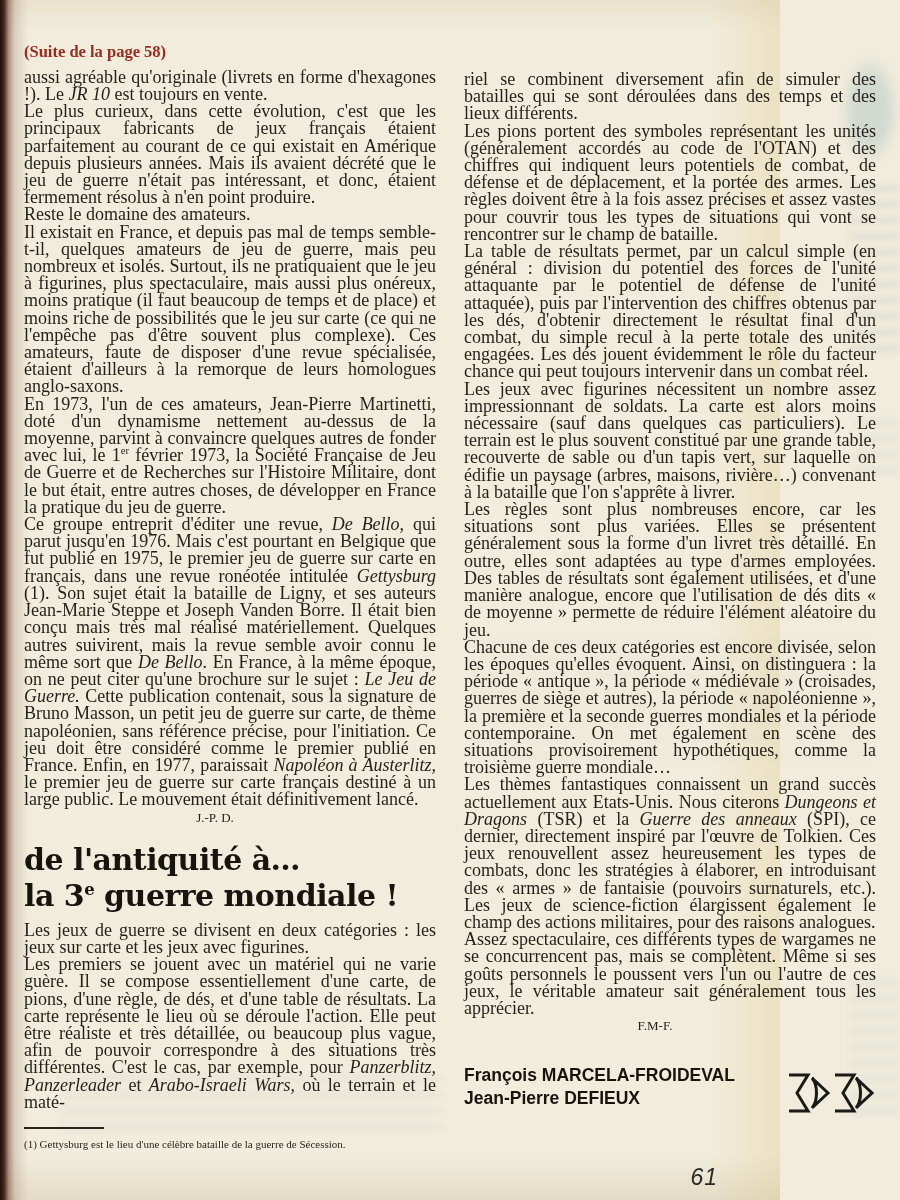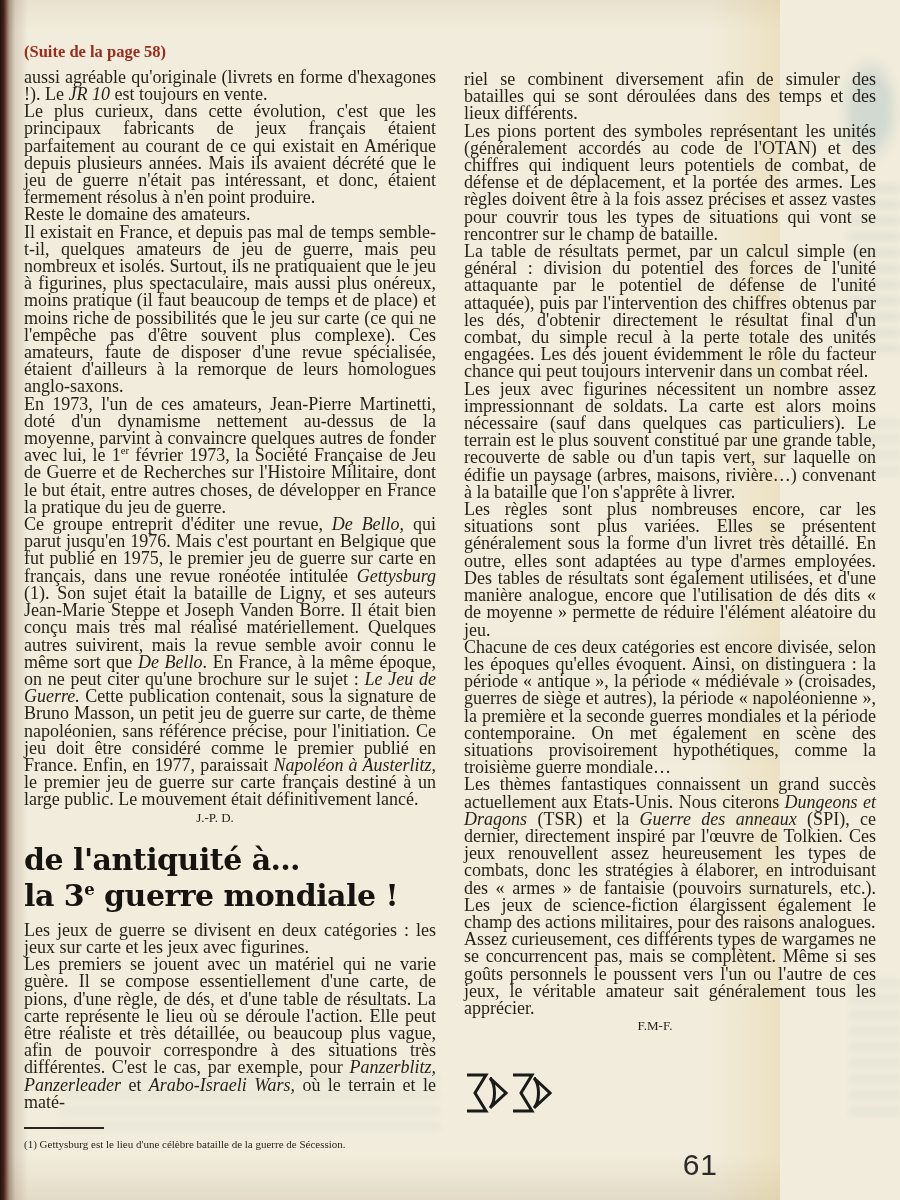--- a/index.html
+++ b/index.html
@@ -70,23 +70,23 @@
   sup{font-size:0.6em;vertical-align:super;line-height:0;}
   .byline-row{
     margin-top:30px;display:flex;align-items:flex-start;justify-content:space-between;
   }
   .byline{
     font-family:"Liberation Sans", sans-serif;
     font-weight:bold;font-size:17.5px;line-height:23px;color:#17130e;
   }
   .logo{margin-top:6px;margin-right:2px;flex:none;}
   .page-number{
-    position:absolute;right:62px;bottom:18px;
+    position:absolute;right:62px;bottom:9px;
     font-family:"Liberation Sans", sans-serif;
-    font-size:30px;color:#2b2a28;letter-spacing:1px;
+    font-size:23px;color:#2b2a28;letter-spacing:1px;font-style:italic;
   }
 </style>
 </head>
 <body>
 
 <div class="page">
   <div class="edge-left"></div>
 
   <div class="ghost swirl" style="left:840px;top:55px;width:60px;height:110px;"></div>
   <div class="ghost" style="left:848px;top:185px;width:52px;height:170px;opacity:.7;"></div>
@@ -112,24 +112,28 @@
       </div>
     <div class="col col-right">
       <div>
           <p class="para">riel se combinent diversement afin de simuler des batailles qui se sont déroulées dans des temps et des lieux différents.</p>
           <p class="para">Les pions portent des symboles représentant les unités (généralement accordés au code de l'OTAN) et des chiffres qui indiquent leurs potentiels de combat, de défense et de déplacement, et la portée des armes. Les règles doivent être à la fois assez précises et assez vastes pour couvrir tous les types de situations qui vont se rencontrer sur le champ de bataille.</p>
           <p class="para">La table de résultats permet, par un calcul simple (en général : division du potentiel des forces de l'unité attaquante par le potentiel de défense de l'unité attaquée), puis par l'intervention des chiffres obtenus par les dés, d'obtenir directement le résultat final d'un combat, du simple recul à la perte totale des unités engagées. Les dés jouent évidemment le rôle du facteur chance qui peut toujours intervenir dans un combat réel.</p>
           <p class="para">Les jeux avec figurines nécessitent un nombre assez impressionnant de soldats. La carte est alors moins nécessaire (sauf dans quelques cas particuliers). Le terrain est le plus souvent constitué par une grande table, recouverte de sable ou d'un tapis vert, sur laquelle on édifie un paysage (arbres, maisons, rivière…) convenant à la bataille que l'on s'apprête à livrer.</p>
           <p class="para">Les règles sont plus nombreuses encore, car les situations sont plus variées. Elles se présentent généralement sous la forme d'un livret très détaillé. En outre, elles sont adaptées au type d'armes employées. Des tables de résultats sont également utilisées, et d'une manière analogue, encore que l'utilisation de dés dits « de moyenne » permette de réduire l'élément aléatoire du jeu.</p>
           <p class="para">Chacune de ces deux catégories est encore divisée, selon les époques qu'elles évoquent. Ainsi, on distinguera : la période « antique », la période « médiévale » (croisades, guerres de siège et autres), la période « napoléonienne », la première et la seconde guerres mondiales et la période contemporaine. On met également en scène des situations provisoirement hypothétiques, comme la troisième guerre mondiale…</p>
           <p class="para">Les thèmes fantastiques connaissent un grand succès actuellement aux Etats-Unis. Nous citerons <i>Dungeons et Dragons</i> (TSR) et la <i>Guerre des anneaux</i> (SPI), ce dernier, directement inspiré par l'œuvre de Tolkien. Ces jeux renouvellent assez heureusement les types de combats, donc les stratégies à élaborer, en introduisant des « armes » de fantaisie (pouvoirs surnaturels, etc.). Les jeux de science-fiction élargissent également le champ des actions militaires, pour des raisons analogues.</p>
-          <p class="para">Assez curieusement, ces différents types de wargames ne se concurrencent pas, mais se complètent. Même si ses goûts personnels le poussent vers l'un ou l'autre de ces jeux, le véritable amateur sait généralement tous les apprécier.</p>
+          <p class="para">Assez spectaculaire, ces différents types de wargames ne se concurrencent pas, mais se complètent. Même si ses goûts personnels le poussent vers l'un ou l'autre de ces jeux, le véritable amateur sait généralement tous les apprécier.</p>
           <p class="sig">F.M-F.</p>
         </div>
       <div class="byline-row">
+        <div class="byline">
+          <div>François MARCELA-FROIDEVAL</div>
+          <div>Jean-Pierre DEFIEUX</div>
+        </div>
         <svg class="logo" width="88" height="46" viewBox="0 0 88 46" aria-hidden="true">
           <g fill="none" stroke="#1a1a18" stroke-width="3" stroke-linejoin="miter">
             <path d="M3 5 H22 L11 23 L22 41 H3"></path>
             <path d="M26 8 C32 15 32 31 26 38 L42 23 Z"></path>
             <path d="M49 5 H68 L57 23 L68 41 H49"></path>
             <path d="M72 8 C78 15 78 31 72 38 L88 23 Z" transform="translate(-2,0)"></path>
           </g>
         </svg>
       </div>
     </div>

